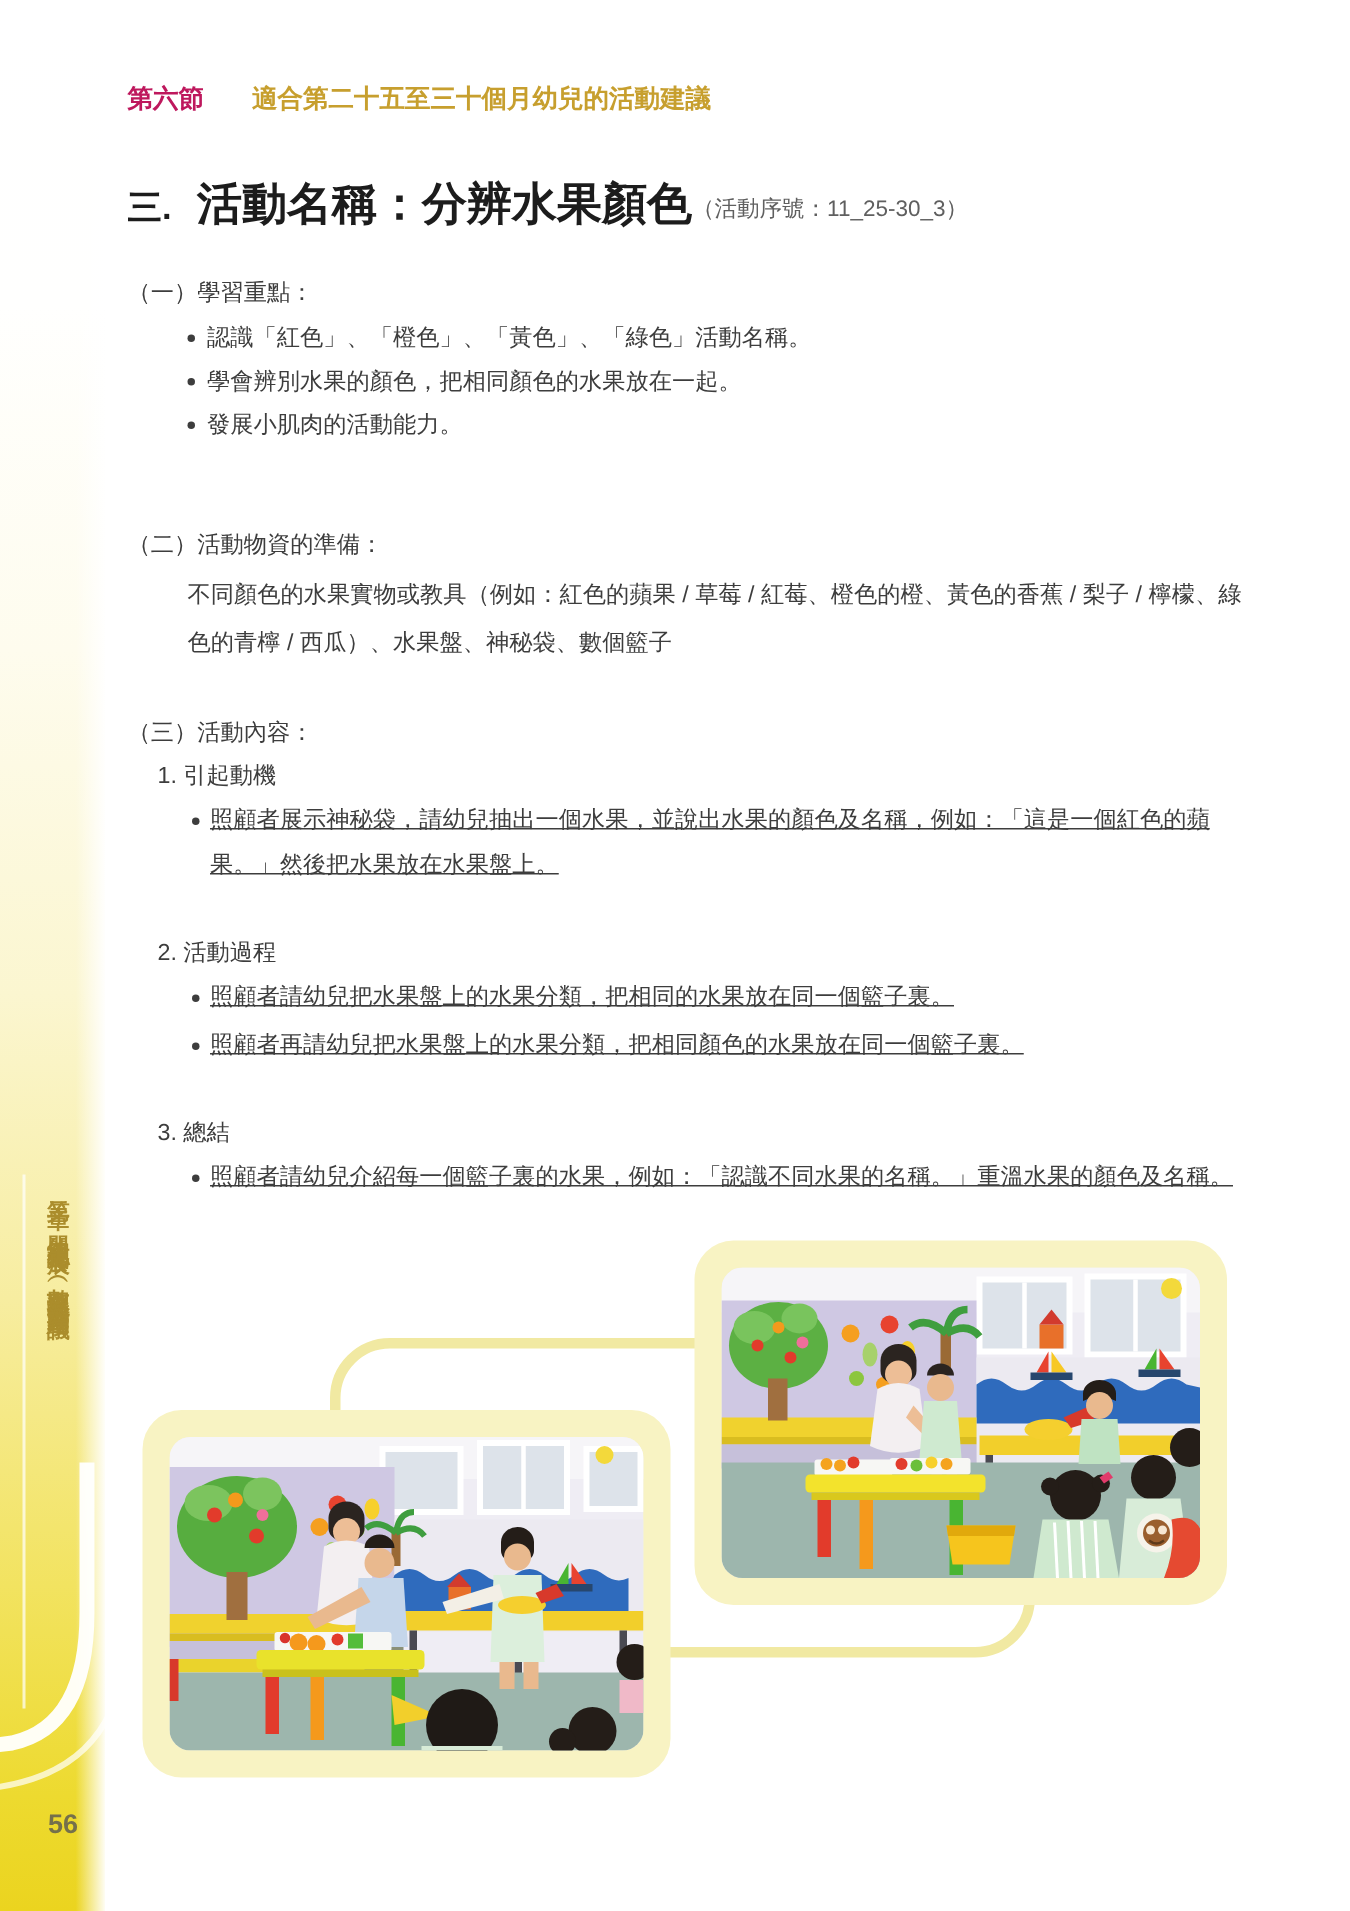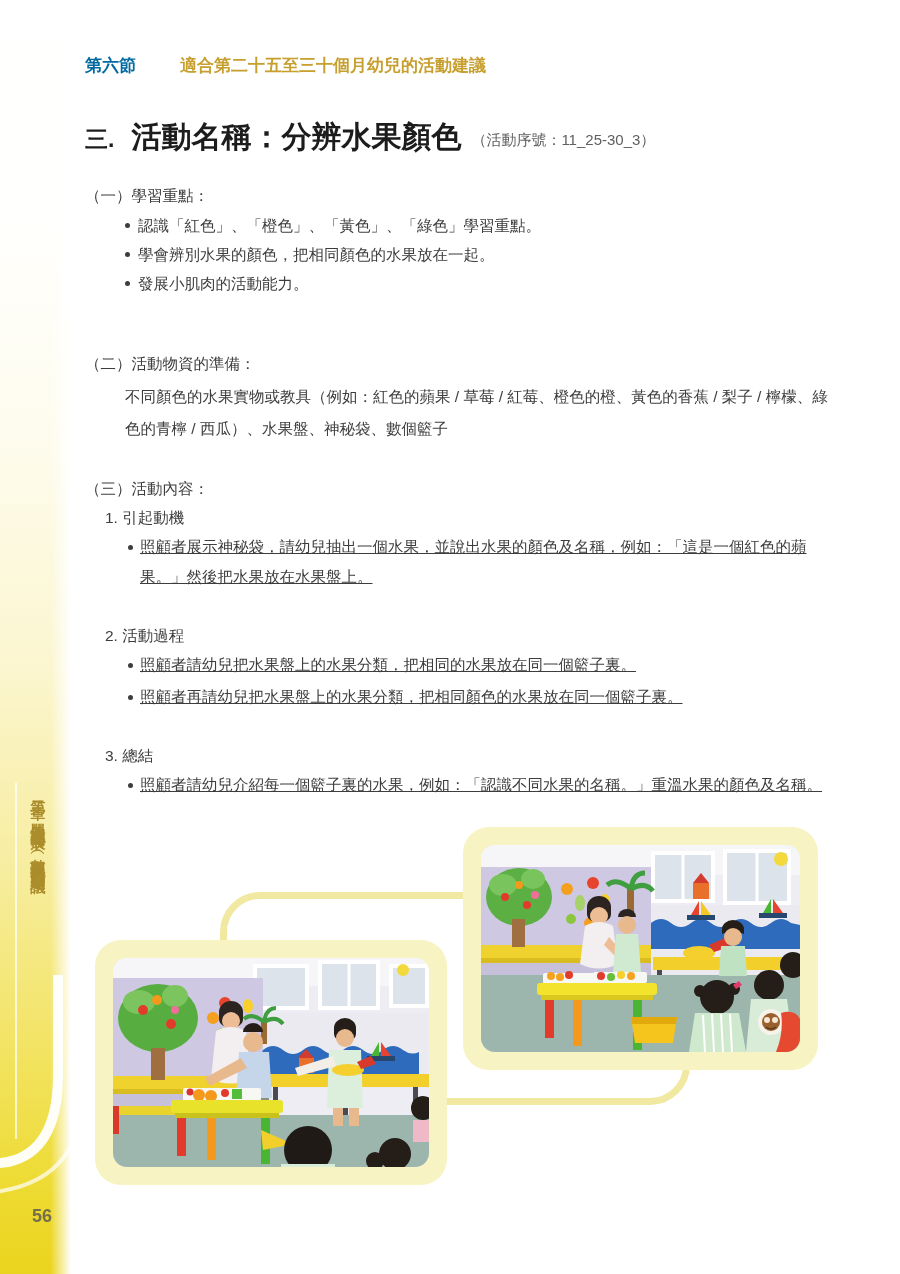--- a/index.html
+++ b/index.html
@@ -15,26 +15,26 @@
   .sidebar-divider{position:absolute;left:15px;top:783px;width:2px;height:356px;
     background:rgba(255,255,255,.7);z-index:3;}
   .chapter-label{position:absolute;left:29px;top:788px;z-index:3;
     writing-mode:vertical-rl;font-size:15px;letter-spacing:2px;line-height:18px;
     color:#ab8d2c;font-weight:600;}
   .page-num{position:absolute;left:14px;top:1206px;width:56px;text-align:center;z-index:3;
     font-size:18px;font-weight:bold;color:#75704b;}
 
   
   .doc-header{position:absolute;left:85px;top:54px;font-size:17px;font-weight:bold;line-height:24px;}
-  .section-no{color:#0369a1;margin-right:44px;text-align:right;}
+  .section-no{color:#be185d;margin-right:32px;text-align:right;}
   .section-title{color:#c79f2e;}
   .activity-title{position:absolute;left:85px;top:121px;line-height:32px;white-space:nowrap;}
   .title-index{font-size:23px;font-weight:bold;color:#1c1c1c;margin-right:17px;}
   .title-text{font-size:30px;font-weight:bold;color:#1c1c1c;}
-  .title-serial{font-size:15px;color:#5f5f5f;margin-left:10px;position:relative;top:-2px;}
+  .title-serial{font-size:15px;color:#5f5f5f;position:relative;top:-2px;}
 
   
   .sec{position:absolute;left:85px;width:752px;font-size:15.5px;}
   .sec-heading{line-height:30px;}
   ul.dots{list-style:none;margin:0;padding:0 0 0 40px;}
   ul.dots li{position:relative;padding-left:13px;line-height:29px;}
   ul.dots li::before{content:"";position:absolute;left:0;top:12px;width:5px;height:5px;
     border-radius:50%;background:#3d3d3d;}
   .sec-para{margin:2px 0 0 40px;line-height:32px;}
   .step-label{margin-left:20px;line-height:28px;}
@@ -73,21 +73,21 @@
     <span class="section-no">第六節</span><span class="section-title">適合第二十五至三十個月幼兒的活動建議</span>
   </div>
 
   <div class="activity-title">
     <span class="title-index">三.</span><span class="title-text">活動名稱：分辨水果顏色</span><span class="title-serial">（活動序號：11_25-30_3）</span>
   </div>
 
   <div class="sec" style="top:181px">
     <div class="sec-heading">（一）學習重點：</div>
     <ul class="dots">
-      <li>認識「紅色」、「橙色」、「黃色」、「綠色」學習重點。</li>
+      <li>認識「紅色」、「橙色」、「黃色」、「綠色」活動名稱。</li>
       <li>學會辨別水果的顏色，把相同顏色的水果放在一起。</li>
       <li>發展小肌肉的活動能力。</li>
     </ul>
   </div>
 
   <div class="sec" style="top:349px">
     <div class="sec-heading">（二）活動物資的準備：</div>
     <div class="sec-para">不同顏色的水果實物或教具（例如：紅色的蘋果 / 草莓 / 紅莓、橙色的橙、黃色的香蕉 / 梨子 / 檸檬、綠色的青檸 / 西瓜）、水果盤、神秘袋、數個籃子</div>
   </div>
 

